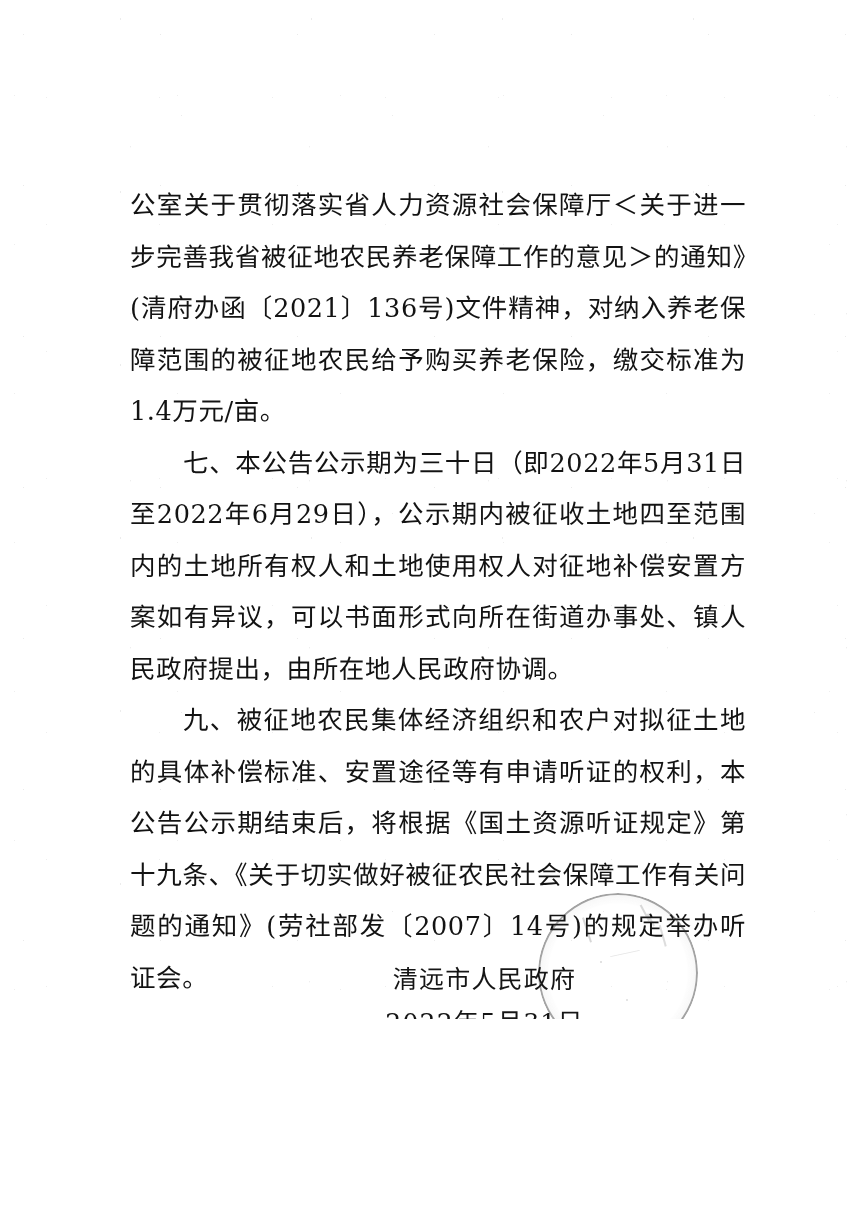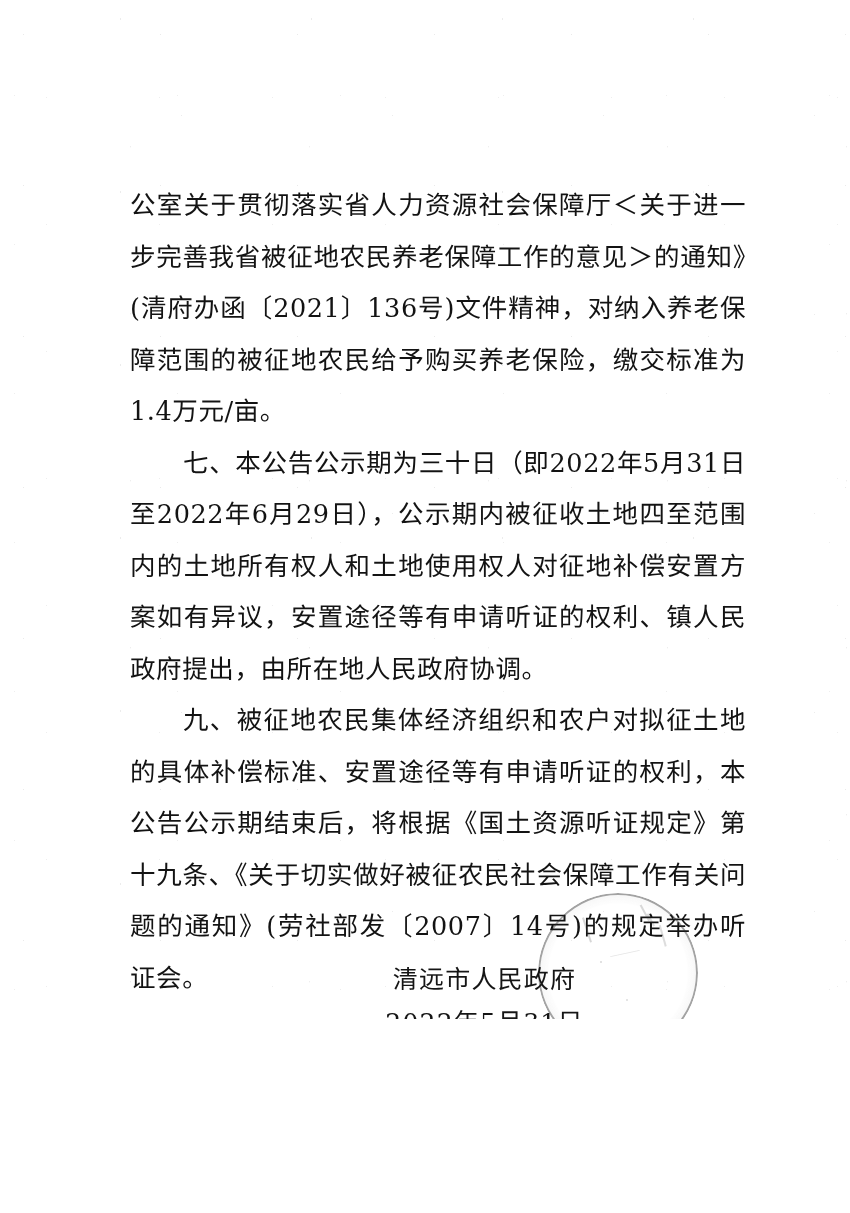--- a/index.html
+++ b/index.html
@@ -106,21 +106,21 @@
 </style>
 </head>
 <body>
 
 <div class="page">
 
   <div class="scan-noise"></div>
 
   <div class="body-text">
     <p class="para">公室关于贯彻落实省人力资源社会保障厅＜关于进一步完善我省被征地农民养老保障工作的意见＞的通知》(清府办函〔2021〕136号)文件精神，对纳入养老保障范围的被征地农民给予购买养老保险，缴交标准为1.4万元/亩。</p>
-    <p class="para indent">七、本公告公示期为三十日（即2022年5月31日至2022年6月29日），公示期内被征收土地四至范围内的土地所有权人和土地使用权人对征地补偿安置方案如有异议，安置途径等有申请听证的权利、镇人民政府提出，由所在地人民政府协调。</p>
+    <p class="para indent">七、本公告公示期为三十日（即2022年5月31日至2022年6月29日），公示期内被征收土地四至范围内的土地所有权人和土地使用权人对征地补偿安置方案如有异议，可以书面形式向所在街道办事处、镇人民政府提出，由所在地人民政府协调。</p>
     <p class="para indent">九、被征地农民集体经济组织和农户对拟征土地的具体补偿标准、安置途径等有申请听证的权利，本公告公示期结束后，将根据《国土资源听证规定》第十九条、《关于切实做好被征农民社会保障工作有关问题的通知》(劳社部发〔2007〕14号)的规定举办听证会。</p>
 
   </div>
 
   <div class="seal">
     <div class="seal-inner-marks">
       <div class="seal-mark" style="left:46px; top:22px; width:1.6px; height:26px; transform:rotate(-18deg); opacity:.55;"></div>
       <div class="seal-mark" style="left:96px; top:17px; width:18px; height:1.6px; transform:rotate(62deg); opacity:.5;"></div>
       <div class="seal-mark" style="left:104px; top:24px; width:14px; height:1.5px; transform:rotate(62deg); opacity:.45;"></div>
       <div class="seal-mark" style="left:112px; top:40px; width:22px; height:1.5px; transform:rotate(74deg); opacity:.45;"></div>

